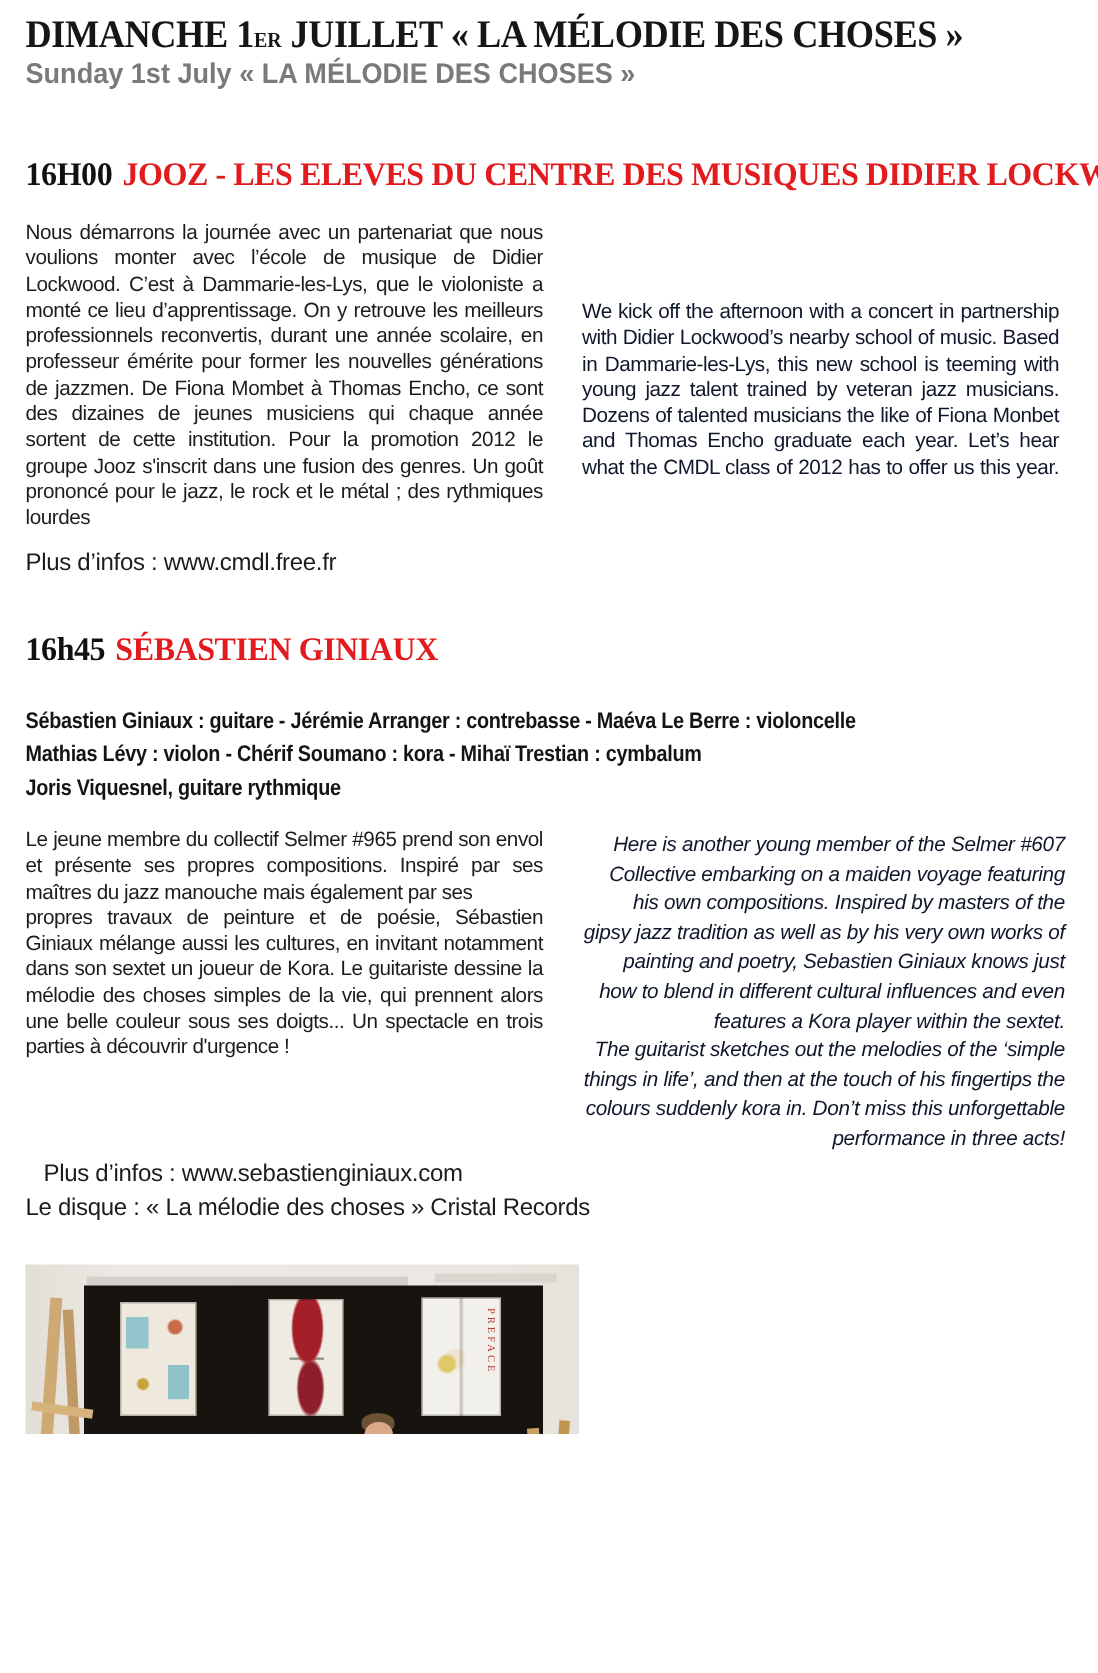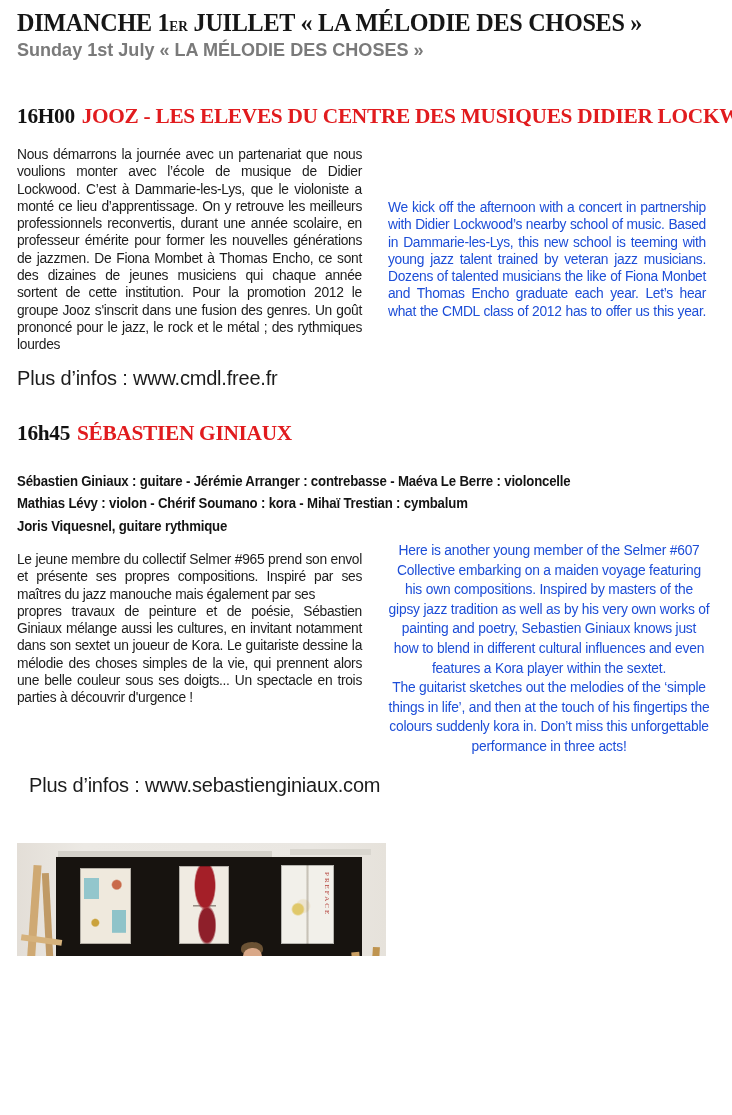--- a/index.html
+++ b/index.html
@@ -16,32 +16,32 @@
   .sec-heading{position:absolute;left:17px;margin:0;font-family:"Liberation Serif",serif;
                font-weight:700;font-size:22px;white-space:nowrap;transform:scaleX(.97);
                transform-origin:0 0;letter-spacing:-.3px;}
   .sec-heading .time{color:#111;margin-right:7px;}
   .sec-heading .red{color:#e11b1e;}
   .h1{top:103px;} .h2{top:420px;}
 
   .body-par{position:absolute;margin:0;font-size:13.8px;line-height:17.3px;
             letter-spacing:-.3px;text-align:justify;}
   .col-left{left:17px;width:345px;}
-  .col-right{left:388px;width:318px;color:#1d4ed8;}
+  .col-right{left:388px;width:318px;color:#0f172a;}
   .fr1{top:146px;}
   .en1{top:199px;text-align-last:justify;}
   .fr2{top:551px;}
-  .en2{top:541px;width:322px;text-align:center;line-height:19.6px;letter-spacing:-.2px;}
+  .en2{top:553px;width:322px;text-align:right;line-height:19.6px;letter-spacing:-.2px;font-style:italic;}
   .en2 p,.fr2 p{margin:0;}
 
   .lineup{position:absolute;left:17px;top:470px;width:795px;margin:0;font-weight:700;
           font-size:15px;line-height:22.3px;color:#141414;transform:scaleX(.88);
           transform-origin:0 0;letter-spacing:-.2px;}
 
-  .info{position:absolute;left:17px;margin:0;font-size:20px;color:#1c1c1c;
+  .info{position:absolute;left:17px;margin:0;font-size:16px;color:#1c1c1c;
         letter-spacing:-.2px;white-space:nowrap;}
   .info1{top:367px;} .info2{top:774px;margin-left:12px;} .disc{top:797px;}
 
   .page-number{position:absolute;right:22px;top:1066px;font-size:15px;color:#2e2e2e;}
 
   
   .photo{position:absolute;left:17px;top:843px;width:369px;height:247px;overflow:hidden;
          background:linear-gradient(90deg,#e3ded7 0%,#ece9e4 18%,#eae7e2 80%,#e6e2db 100%);}
   .photo *{position:absolute;}
   .ph-rail{left:11%;top:3.2%;width:58%;height:2.6%;background:#d4d1ca;}
@@ -153,20 +153,21 @@
   </div>
   <div class="body-par col-left fr2">
     <p>Le jeune membre du collectif Selmer #965 prend son envol et présente ses propres compositions. Inspiré par ses maîtres du jazz manouche mais également par ses</p>
     <p>propres travaux de peinture et de poésie, Sébastien Giniaux mélange aussi les cultures, en invitant notamment dans son sextet un joueur de Kora. Le guitariste dessine la mélodie des choses simples de la vie, qui prennent alors une belle couleur sous ses doigts... Un spectacle en trois parties à découvrir d'urgence !</p>
   </div>
   <div class="body-par col-right en2">
     <p>Here is another young member of the Selmer #607 Collective embarking on a maiden voyage featuring his own compositions. Inspired by masters of the gipsy jazz tradition as well as by his very own works of painting and poetry, Sebastien Giniaux knows just how to blend in different cultural influences and even features a Kora player within the sextet.</p>
     <p>The guitarist sketches out the melodies of the ‘simple things in life’, and then at the touch of his fingertips the colours suddenly kora in. Don’t miss this unforgettable performance in three acts!</p>
   </div>
   <p class="info info2">Plus d’infos : www.sebastienginiaux.com</p>
+  <p class="info disc">Le disque : « La mélodie des choses » Cristal Records</p>
 
   <div class="photo">
     <div class="ph-rail"></div>
     <div class="ph-rail2"></div>
     <div class="ph-backdrop"></div>
     <div class="ph-floor"></div>
 
     <div class="art t1"></div>
     <div class="art t2"></div>
     <div class="art t3">

